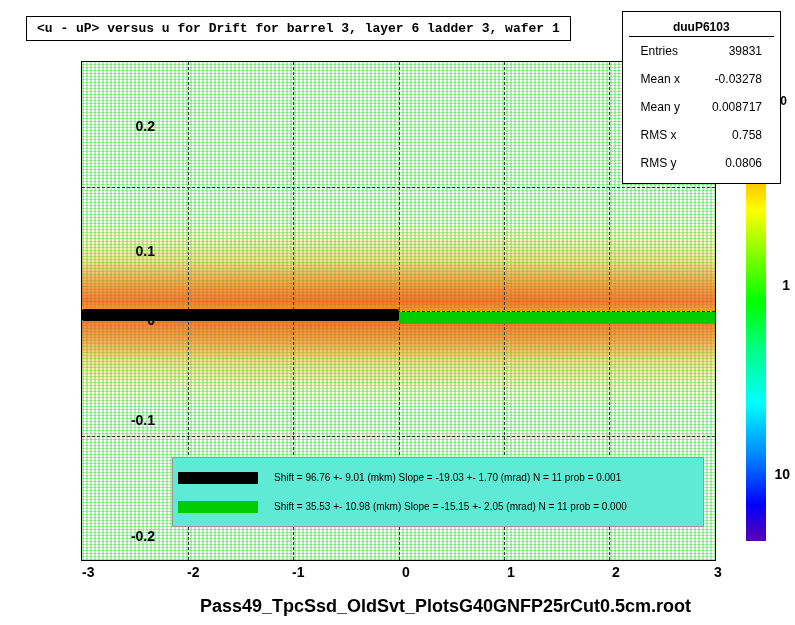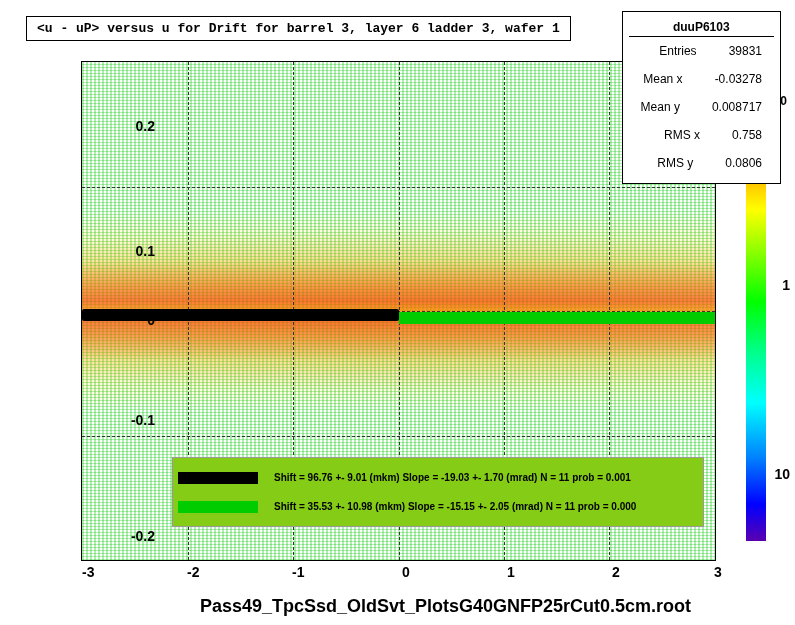--- a/index.html
+++ b/index.html
@@ -32,21 +32,21 @@
       z-index: 10;
     }
     .stats-header {
       text-align: center;
       font-weight: bold;
       border-bottom: 1px solid black;
       padding: 2px 8px;
     }
     .stats-row {
       display: flex;
-      justify-content: flex-end;
+      justify-content: space-between;
       padding: 1px 6px;
       gap: 20px;
     }
     .plot-area {
       position: absolute;
       top: 55px;
       left: 75px;
       width: 635px;
       height: 500px;
       border: 1px solid black;
@@ -89,26 +89,25 @@
       text-align: center;
       font-size: 18px;
       font-weight: bold;
       margin-left: 36px;
     }
     .legend-box {
       position: absolute;
       top: 395px;
       left: 90px;
       width: 532px;
-      background: #84cc16;
+      background: #5eead4;
       border: 1px solid #999;
       font-size: 10px;
       padding: 5px;
       z-index: 5;
-      font-weight: bold;
     }
     .legend-row {
       display: flex;
       align-items: center;
       gap: 10px;
       padding: 3px 0;
     }
     .legend-line {
       width: 80px;
       height: 3px;

